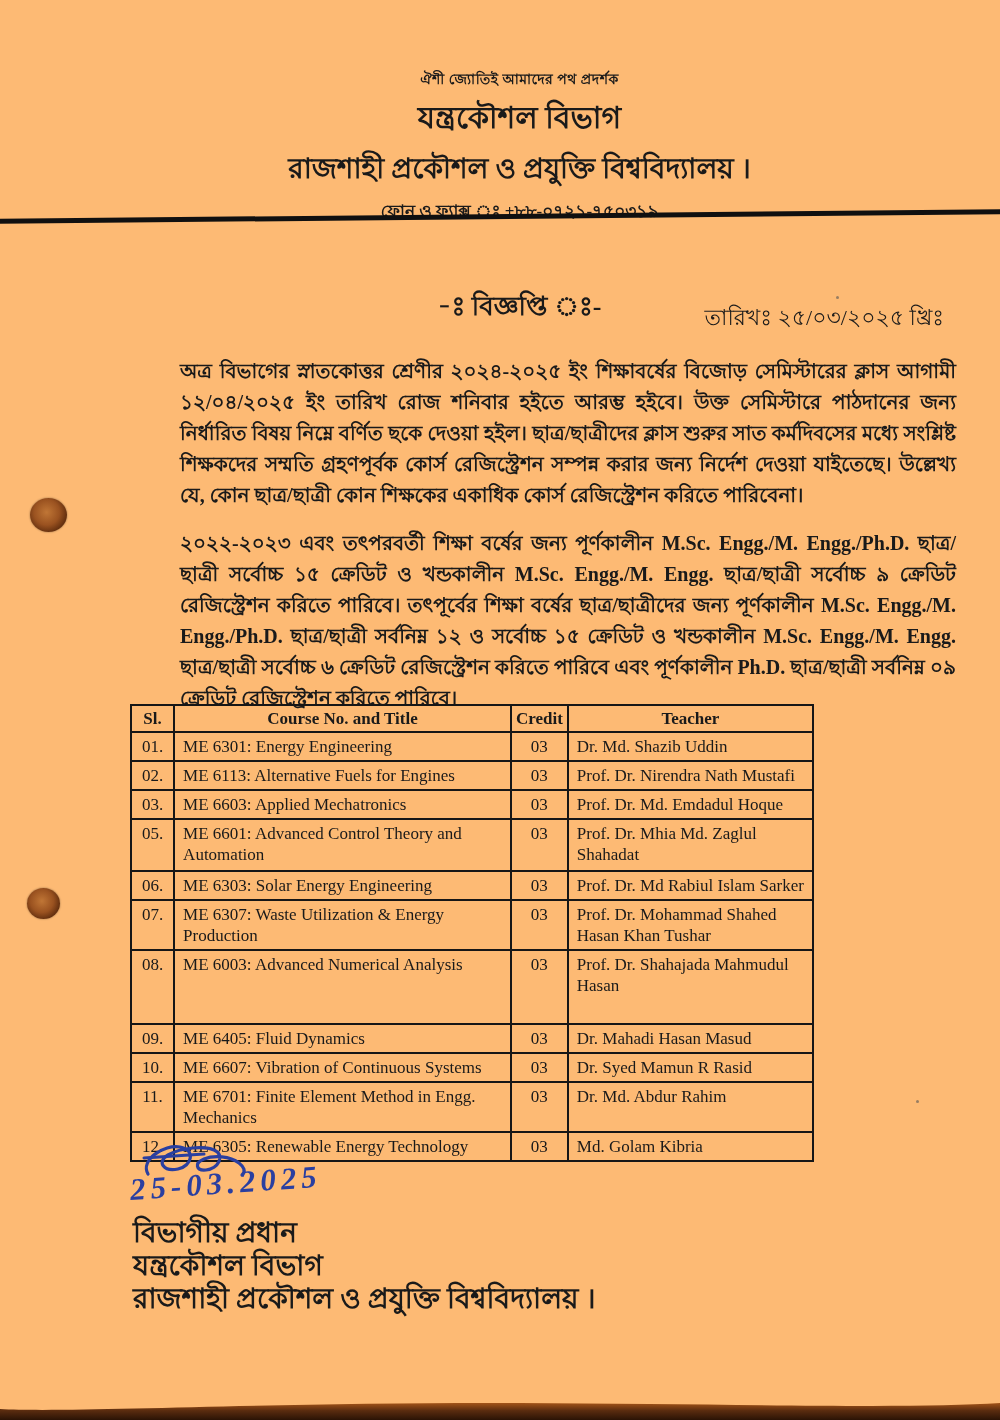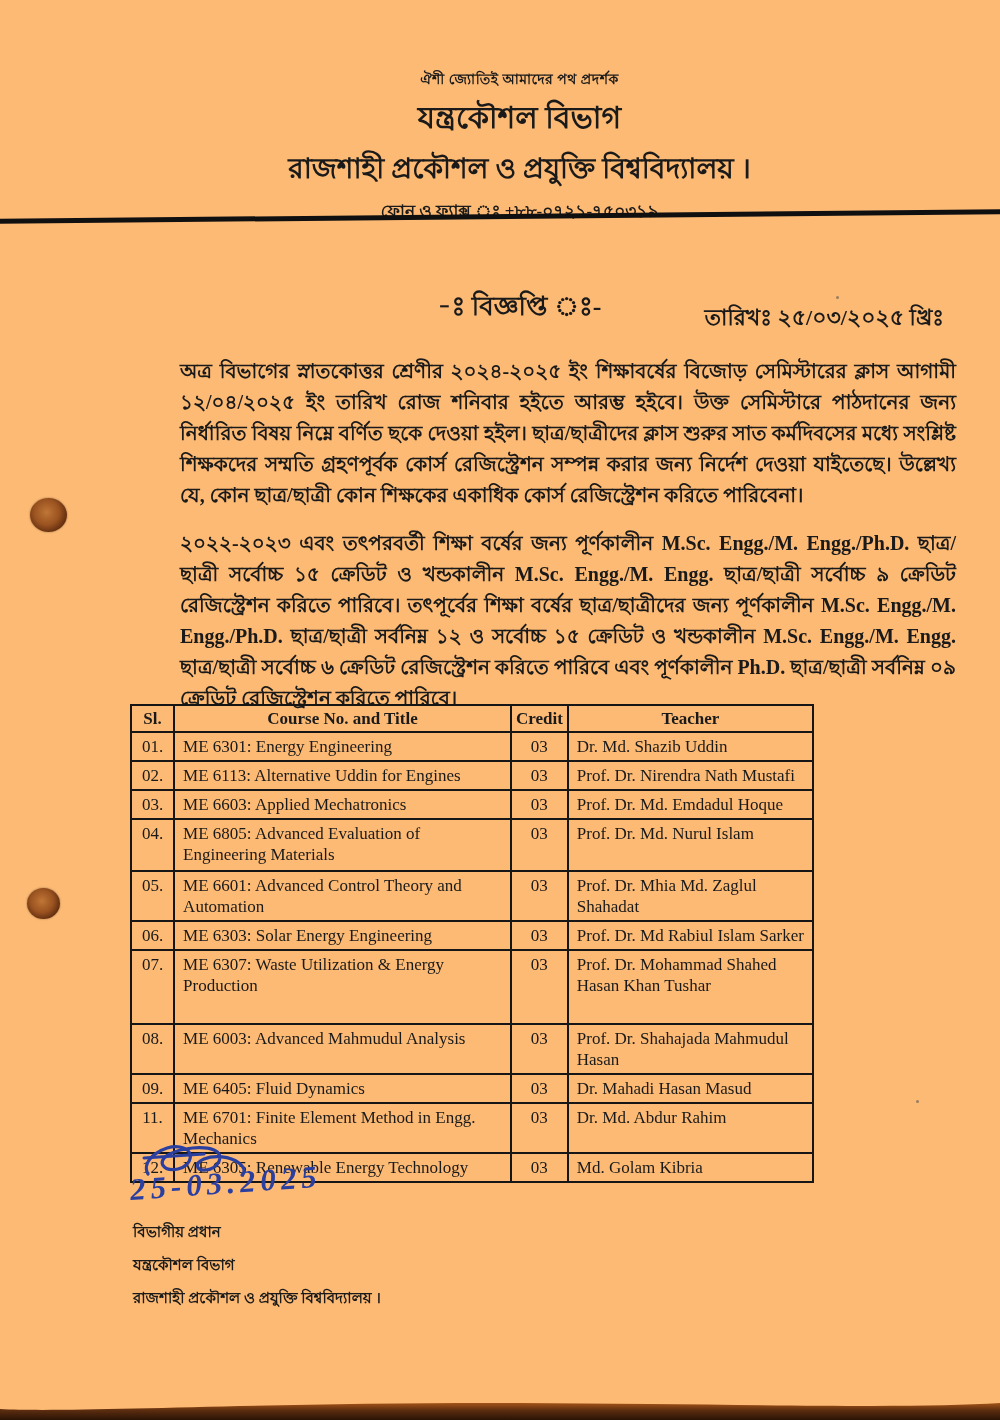--- a/index.html
+++ b/index.html
@@ -24,21 +24,21 @@
     position:absolute;top:214px;left:-8px;width:1020px;height:5px;
     background:#101010;transform:rotate(-0.55deg);
   }
   
   .notice-title{
     position:absolute;top:258px;left:0;width:100%;text-align:center;
     font-size:26px;font-weight:bold;margin-top:28px;
   }
   .notice-date{
     position:absolute;top:300px;right:95px;
-    font-size:22px;font-weight:bold;
+    font-size:22px;font-weight:normal;
   }
   
   .para{
     position:absolute;left:132px;width:776px;
     font-size:20px;line-height:31px;font-weight:600;
     text-align:justify;
     margin-left:48px;
   }
   .para1{top:356px;}
   .para2{top:528px;}
@@ -68,21 +68,21 @@
   .sig-scribble{position:absolute;top:1138px;left:138px;}
   .sig-date{
     position:absolute;top:1172px;left:130px;
     font-size:31px;color:#2a3fa0;letter-spacing:5px;
     font-style:italic;font-weight:bold;
     transform:rotate(-4deg);transform-origin:left center;
     white-space:nowrap;
   }
   .sig-block{
     position:absolute;top:1216px;left:133px;
-    font-size:15px;font-weight:bold;line-height:33px;
+    font-size:28px;font-weight:bold;line-height:33px;
   }
   
   .punch-hole{
     position:absolute;border-radius:50%;
     background:radial-gradient(circle at 45% 42%, #c07636 0%, #9a5220 45%, #5e2c0d 75%, #2f1505 100%);
     box-shadow:0 0 2px rgba(0,0,0,.45);
   }
   .hole-1{top:498px;left:30px;width:37px;height:34px;}
   .hole-2{top:888px;left:27px;width:33px;height:31px;}
   .edge-strip{
@@ -130,65 +130,65 @@
     </thead>
     <tbody id="table-body">
         <tr>
           <td class="td-sl">01.</td>
           <td class="td-course">ME 6301: Energy Engineering</td>
           <td class="td-credit">03</td>
           <td class="td-teacher">Dr. Md. Shazib Uddin</td>
         </tr>
         <tr>
           <td class="td-sl">02.</td>
-          <td class="td-course">ME 6113: Alternative Uddin for Engines</td>
+          <td class="td-course">ME 6113: Alternative Fuels for Engines</td>
           <td class="td-credit">03</td>
           <td class="td-teacher">Prof. Dr. Nirendra Nath Mustafi</td>
         </tr>
         <tr>
           <td class="td-sl">03.</td>
           <td class="td-course">ME 6603: Applied Mechatronics</td>
           <td class="td-credit">03</td>
           <td class="td-teacher">Prof. Dr. Md. Emdadul Hoque</td>
         </tr>
         <tr>
-          <td class="td-sl">04.</td>
-          <td class="td-course">ME 6805: Advanced Evaluation of Engineering Materials</td>
-          <td class="td-credit">03</td>
-          <td class="td-teacher">Prof. Dr. Md. Nurul Islam</td>
-        </tr>
-        <tr>
           <td class="td-sl">05.</td>
           <td class="td-course">ME 6601: Advanced Control Theory and Automation</td>
           <td class="td-credit">03</td>
           <td class="td-teacher">Prof. Dr. Mhia Md. Zaglul Shahadat</td>
         </tr>
         <tr>
           <td class="td-sl">06.</td>
           <td class="td-course">ME 6303: Solar Energy Engineering</td>
           <td class="td-credit">03</td>
           <td class="td-teacher">Prof. Dr. Md Rabiul Islam Sarker</td>
         </tr>
         <tr>
           <td class="td-sl">07.</td>
           <td class="td-course">ME 6307: Waste Utilization &amp; Energy Production</td>
           <td class="td-credit">03</td>
           <td class="td-teacher">Prof. Dr. Mohammad Shahed Hasan Khan Tushar</td>
         </tr>
         <tr>
           <td class="td-sl">08.</td>
-          <td class="td-course">ME 6003: Advanced Mahmudul Analysis</td>
+          <td class="td-course">ME 6003: Advanced Numerical Analysis</td>
           <td class="td-credit">03</td>
           <td class="td-teacher">Prof. Dr. Shahajada Mahmudul Hasan</td>
         </tr>
         <tr>
           <td class="td-sl">09.</td>
           <td class="td-course">ME 6405: Fluid Dynamics</td>
           <td class="td-credit">03</td>
           <td class="td-teacher">Dr. Mahadi Hasan Masud</td>
+        </tr>
+        <tr>
+          <td class="td-sl">10.</td>
+          <td class="td-course">ME 6607: Vibration of Continuous Systems</td>
+          <td class="td-credit">03</td>
+          <td class="td-teacher">Dr. Syed Mamun R Rasid</td>
         </tr>
         <tr>
           <td class="td-sl">11.</td>
           <td class="td-course">ME 6701: Finite Element Method in Engg. Mechanics</td>
           <td class="td-credit">03</td>
           <td class="td-teacher">Dr. Md. Abdur Rahim</td>
         </tr>
         <tr>
           <td class="td-sl">12.</td>
           <td class="td-course">ME 6305: Renewable Energy Technology</td>

